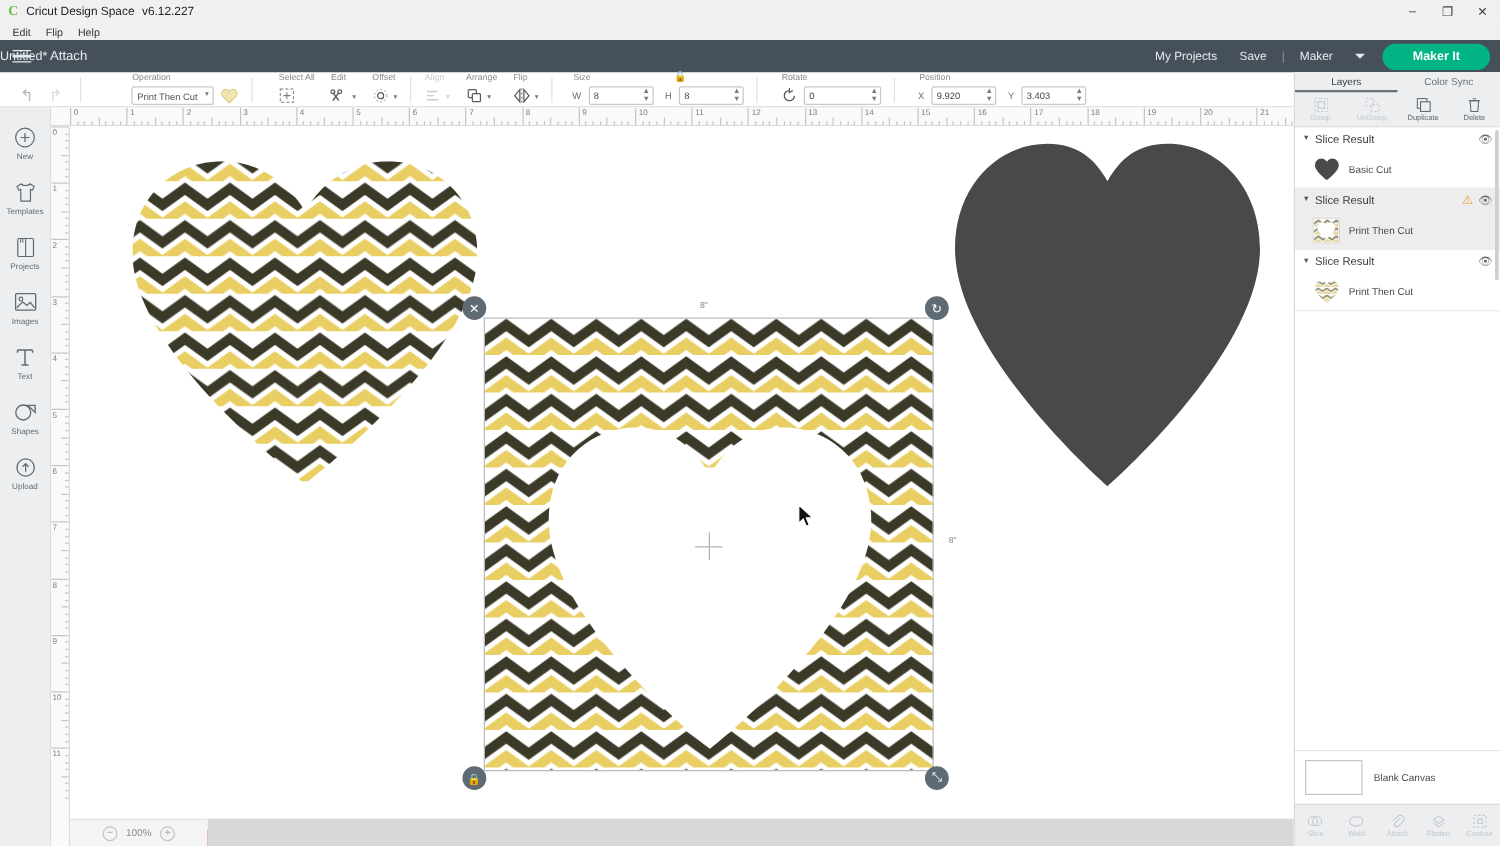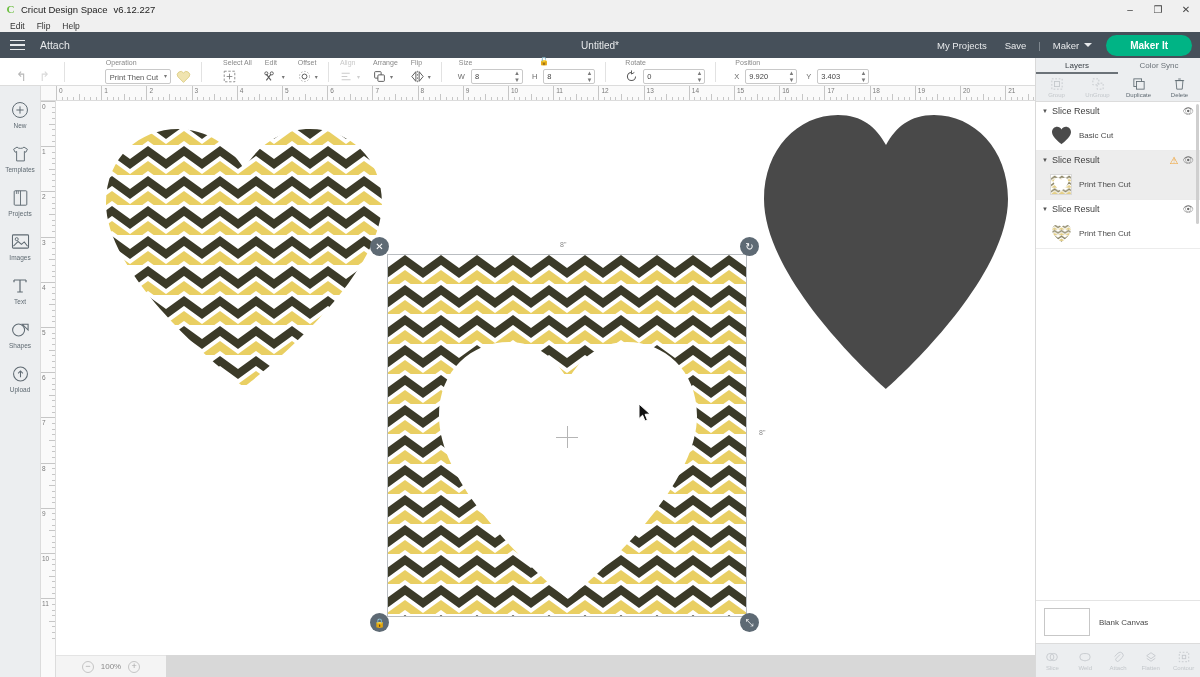--- a/index.html
+++ b/index.html
@@ -36,28 +36,28 @@
 
   
   .appheader {
     position: absolute; top: 32px; left: 0; width: 1200px; height: 26px;
     background: #46505a; display: flex; align-items: center; color: #fff;
   }
   .hamburger { width: 34px; display: flex; flex-direction: column;
     align-items: center; justify-content: center; gap: 3px; }
   .hamburger i { display: block; width: 15px; height: 1.6px; background: #e8eaec; }
   .canvas-label { font-size: 10.5px; color: #e8eaec; margin-left: 6px; }
-  .doc-title { position: absolute; left: 0; right: 0; text-align: center;
+  .doc-title { position: absolute; left: 0; right: 0; text-align: left;
     font-size: 10px; color: #e8eaec; pointer-events: none; }
   .hdr-right { position: absolute; right: 8px; top: 0; height: 26px;
     display: flex; align-items: center; gap: 0; }
   .hdr-right .lnk { font-size: 9.5px; color: #e8eaec; padding: 0 9px; }
   .hdr-right .sep { font-size: 9.5px; color: #8d969e; padding: 0 3px; }
   .machine { font-size: 9.5px; color: #e8eaec; padding: 0 5px 0 9px;
-    display: flex; align-items: center; gap: 5px; }
+    display: flex; align-items: center; gap: 18px; }
   .chev { width: 0; height: 0; border-left: 4px solid transparent;
     border-right: 4px solid transparent; border-top: 4px solid #e8eaec; }
   .makeit {
     background: #00b485; color: #fff; font-size: 10px; font-weight: bold;
     border-radius: 13px; padding: 5px 24px; margin-left: 9px; border: none;
   }
 
   
   .toolbar {
     position: absolute; top: 58px; left: 0; width: 1200px; height: 28px;

